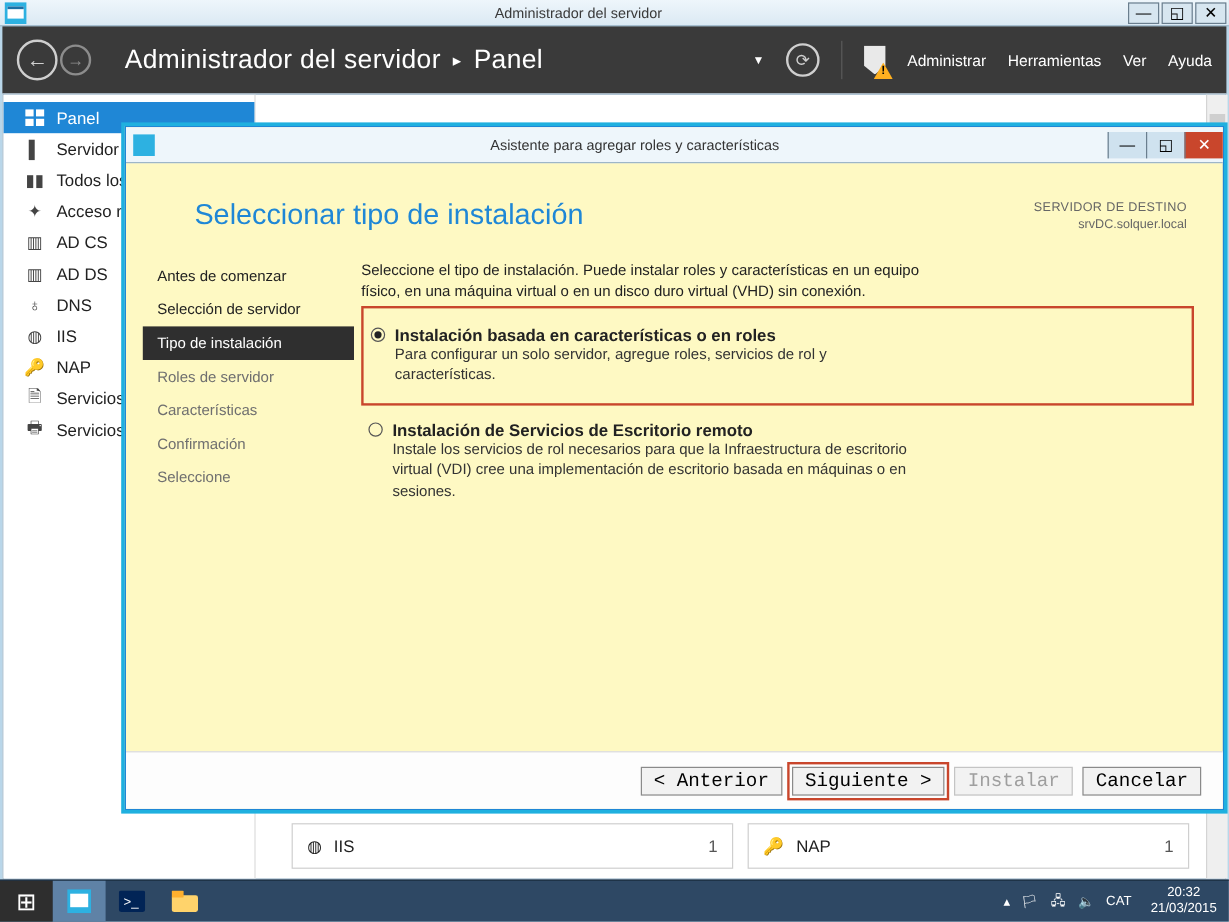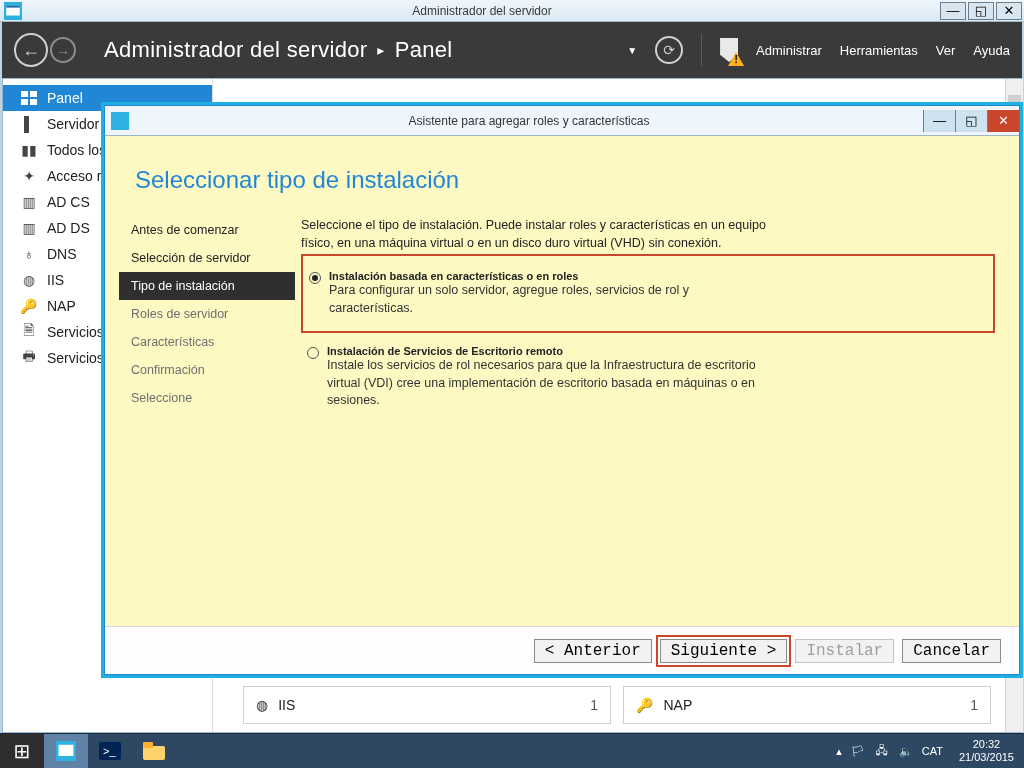--- a/index.html
+++ b/index.html
@@ -58,36 +58,36 @@
     background:#fef9c3; border:1px solid #1f87d6; box-shadow:0 0 0 3px #1fb0df; z-index:50; }
   .wiz-title { height:30px; background:#eef6fb; border-bottom:1px solid #9db6c8;
     display:flex; align-items:center; font-size:12px; }
   .wiz-title .icon { width:18px; height:18px; margin:0 6px; background:#2db1e1; }
   .wiz-title .ttxt { flex:1; text-align:center; color:#333; }
   .wiz-title .btns { display:flex; }
   .wiz-title .wbtn { width:32px; height:22px; display:flex; align-items:center; justify-content:center;
     border-left:1px solid #6a7e8e; background:#cfe2ef; font-size:13px; }
   .wiz-title .wbtn.close { background:#c9462c; color:#fff; }
   .wiz-head-row { padding:30px 30px 4px 30px; display:flex; align-items:flex-start; }
-  .wiz-h1 { font-size:24px; font-weight:300; color:#1f87d6; flex:1; }
+  .wiz-h1 { font-size:24px; font-weight:300; color:#1f87d6; flex:1;margin-left:27px; }
   .dest { text-align:right; font-size:10.5px; color:#666; line-height:1.35; }
   .dest .lbl { letter-spacing:.3px; }
   .wiz-cols { display:flex; padding:18px 24px 0 14px; flex:1; }
   .steps { width:176px; }
   .step { font-size:12.5px; padding:7px 12px; color:#6f6f6f; white-space:nowrap; }
   .step.done { color:#222; }
   .step.sel { background:#2f2f2f; color:#fff; }
   .main { flex:1; font-size:12.5px; color:#222; padding-left:6px; }
   .intro { margin-bottom:2px; line-height:1.45; max-width:470px; }
   .opt-box { border:2px solid #c9462c; padding:10px 6px 10px 4px; margin-bottom:8px; }
   .opt { display:flex; gap:8px; align-items:flex-start; padding:4px 2px; }
   .radio { width:12px; height:12px; border:1px solid #555; border-radius:50%; margin-top:2px; flex:none;
     display:flex; align-items:center; justify-content:center; }
   .radio.checked::after { content:""; width:6px; height:6px; background:#222; border-radius:50%; }
-  .opt-title { font-weight:600; font-size:11px; }
+  .opt-title { font-weight:600; font-size:14px; }
   .opt-desc  { font-size:12.5px; color:#333; line-height:1.4; max-width:440px; }
   .wiz-footer { position:absolute; bottom:0; left:0; right:0; height:48px; border-top:1px solid #d9d9d9;
     display:flex; align-items:center; justify-content:flex-end; gap:8px; padding-right:18px; background:#fdfdfd; }
   .btn { min-width:82px; height:24px; border:1px solid #8a8a8a; background:#f2f2f2; font-size:16px;
     display:flex; align-items:center; justify-content:center; padding:0 10px;font-family:Liberation Mono, monospace; }
   .btn.disabled { color:#9f9f9f; border-color:#c4c4c4; }
   .btn.hl { outline:2px solid #c9462c; outline-offset:2px; }
 
   
   .watermark { position:absolute; right:18px; bottom:50px; font-size:42px; font-weight:300;
@@ -227,20 +227,24 @@
       <div class="ttxt">Asistente para agregar roles y características</div>
       <div class="btns">
         <div class="wbtn">—</div>
         <div class="wbtn">◱</div>
         <div class="wbtn close">✕</div>
       </div>
     </div>
 
     <div class="wiz-head-row">
       <div class="wiz-h1">Seleccionar tipo de instalación</div>
+      <div class="dest">
+        <div class="lbl">SERVIDOR DE DESTINO</div>
+        <div>srvDC.solquer.local</div>
+      </div>
     </div>
 
     <div class="wiz-cols">
       <div class="steps">
         <div class="step done">Antes de comenzar</div>
         <div class="step done">Selección de servidor</div>
         <div class="step sel">Tipo de instalación</div>
         <div class="step">Roles de servidor</div>
         <div class="step">Características</div>
         <div class="step">Confirmación</div>

